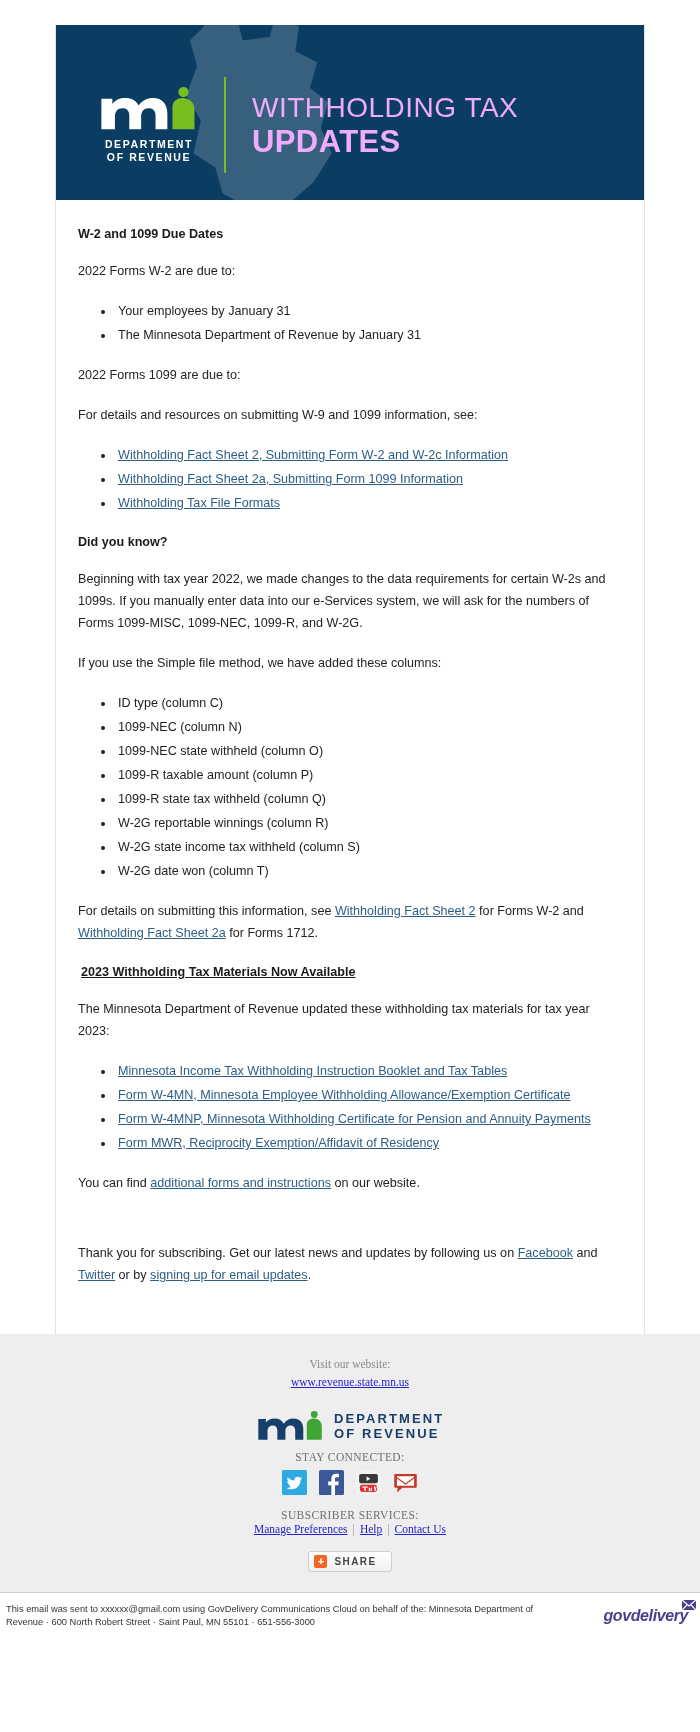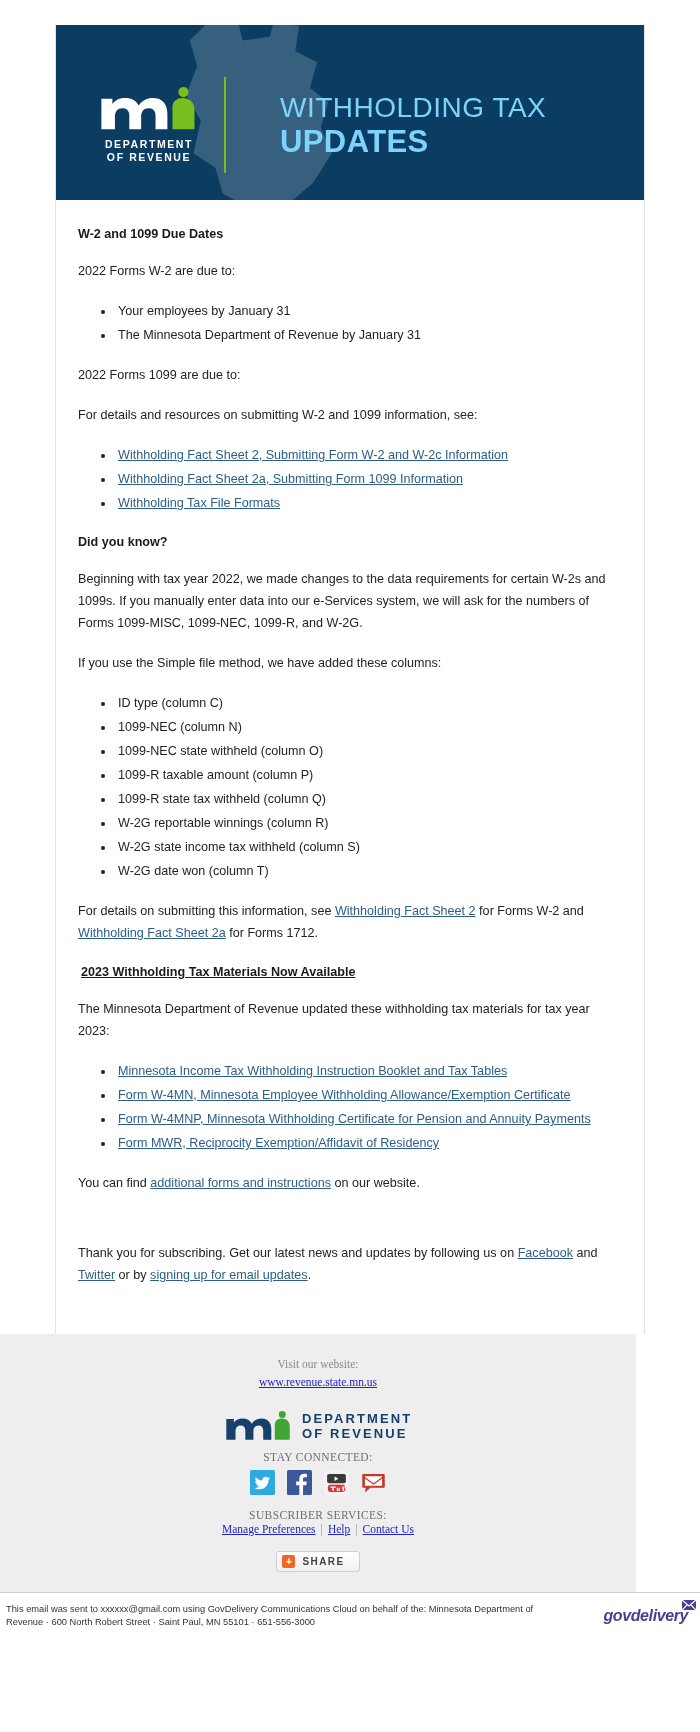--- a/index.html
+++ b/index.html
@@ -75,22 +75,21 @@
     line-height: 13px;
     white-space: nowrap;
   }
   .banner-divider {
     width: 2px;
     height: 96px;
     background: #78be21;
     margin: 0 26px 0 20px;
   }
   .banner-title {
-    color: #7dd3fc;
-    margin-left: 28px;
+    color: #f0abfc;
   }
   .banner-title .l1 {
     font-size: 28px;
     letter-spacing: .5px;
     font-weight: 300;
     line-height: 32px;
   }
   .banner-title .l2 {
     font-size: 31px;
     font-weight: bold;
@@ -131,21 +130,21 @@
   a.link {
     color: #2d5e86;
     text-decoration: underline;
     cursor: pointer;
   }
   .content .spacer-lg { height: 30px; }
 
   
   .footer-grey {
     background: #eeeeee;
-    width: 636px;
+    width: 700px;
     padding: 22px 0 20px 0;
     text-align: center;
     box-sizing: border-box;
   }
   .visit-label {
     font-family: "Liberation Serif", serif;
     font-size: 11.5px;
     color: #8a8a8a;
     line-height: 16px;
   }
@@ -321,21 +320,21 @@
         <h3>W-2 and 1099 Due Dates</h3>
 
         <p>2022 Forms W-2 are due to:</p>
         <ul>
           <li>Your employees by January 31</li>
           <li>The Minnesota Department of Revenue by January 31</li>
         </ul>
 
         <p>2022 Forms 1099 are due to:</p>
 
-        <p>For details and resources on submitting W-2 and 1099 information, see:</p>
+        <p>For details and resources on submitting W-9 and 1099 information, see:</p>
         <ul>
           <li><a class="link">Withholding Fact Sheet 2, Submitting Form W-2 and W-2c Information</a></li>
           <li><a class="link">Withholding Fact Sheet 2a, Submitting Form 1099 Information</a></li>
           <li><a class="link">Withholding Tax File Formats</a></li>
         </ul>
 
         <h3>Did you know?</h3>
 
         <p>Beginning with tax year 2022, we made changes to the data requirements for certain W-2s and 1099s. If you manually enter data into our e-Services system, we will ask for the numbers of Forms 1099-MISC, 1099-NEC, 1099-R, and W-2G.</p>
         <p>If you use the Simple file method, we have added these columns:</p>

